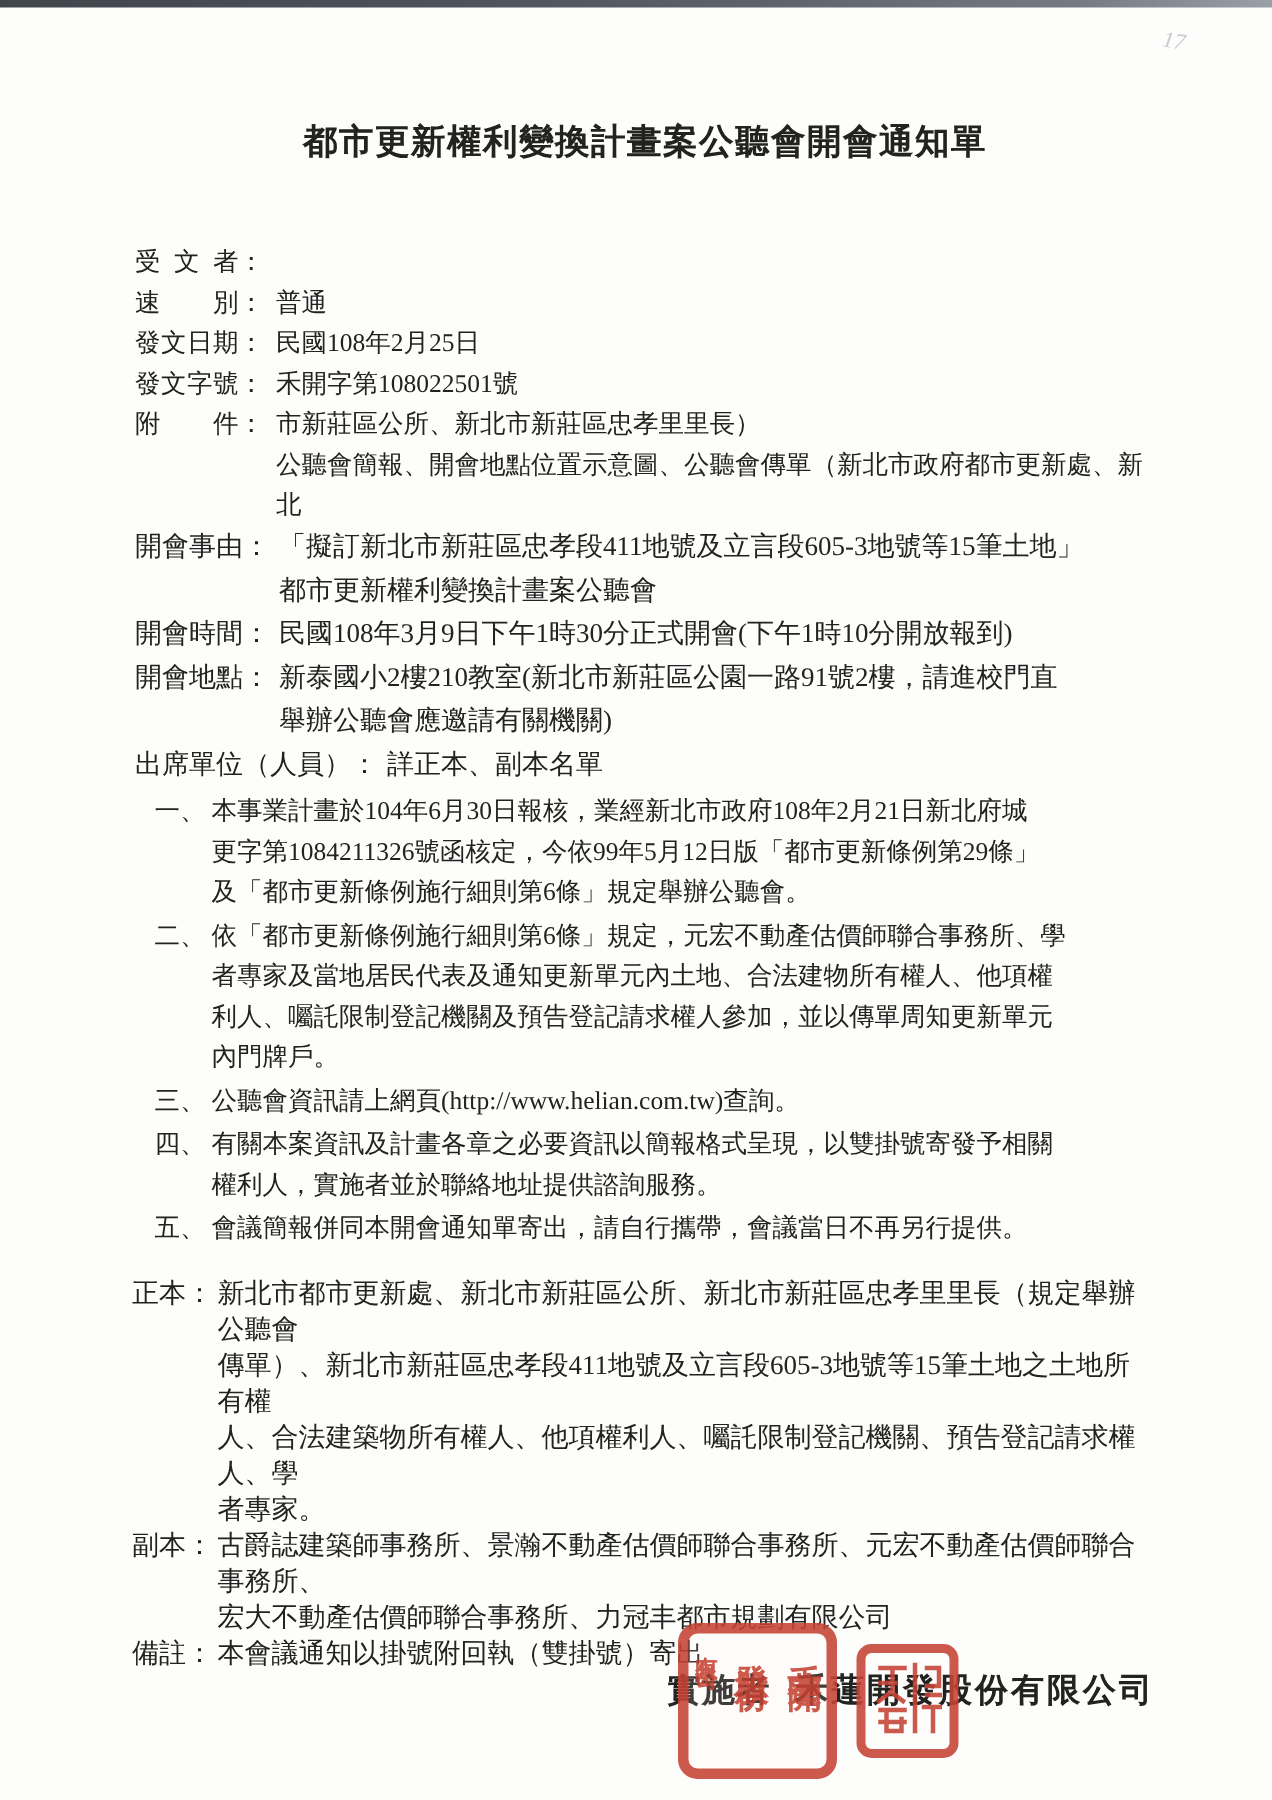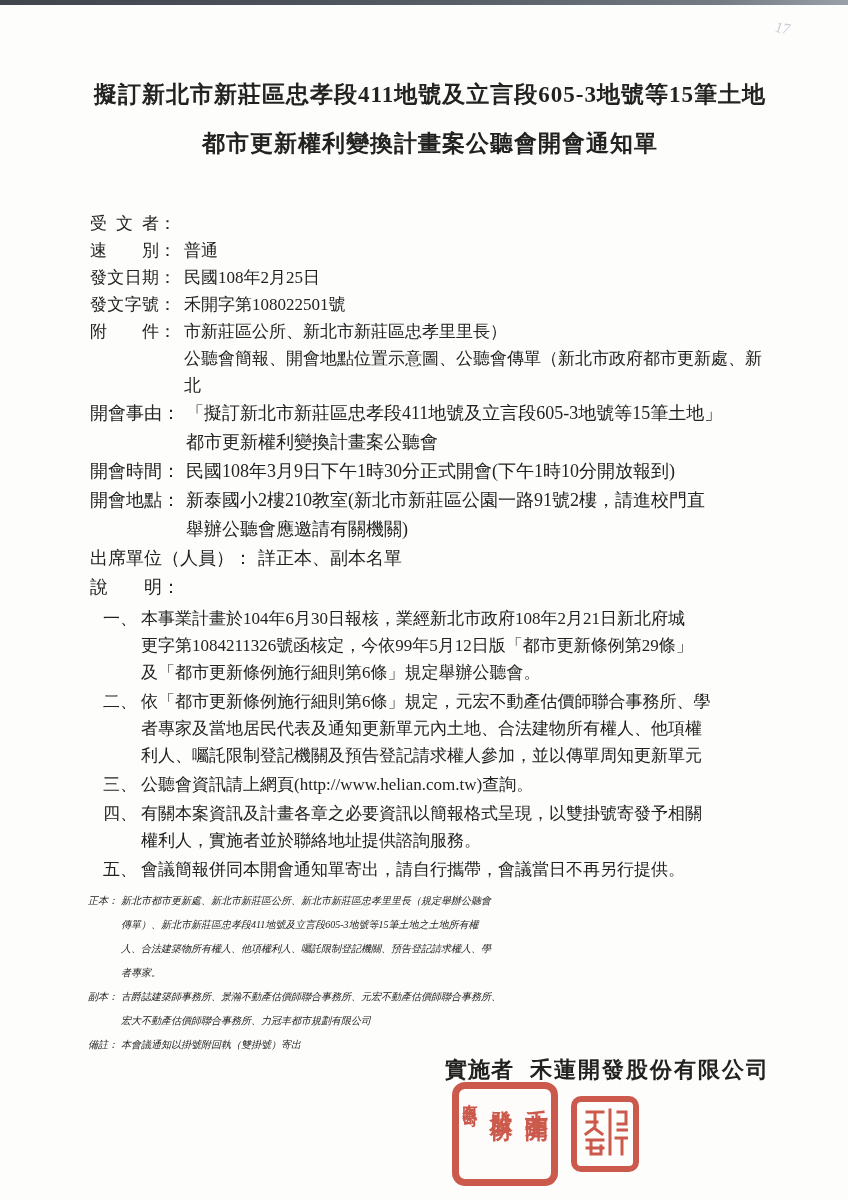--- a/index.html
+++ b/index.html
@@ -36,21 +36,21 @@
   .jl{display:inline-block;width:69px;text-align:justify;text-align-last:justify;}
   .ln{display:block;}
   
   .meet{margin-top:0;font-size:18px;line-height:29px;}
   .mrow{display:grid;grid-template-columns:auto 1fr;column-gap:6px;}
   .jlm{display:inline-block;width:72px;text-align:justify;text-align-last:justify;}
   
   .notes{margin-top:3px;font-size:17px;line-height:27px;padding-left:13px;}
   .note{display:grid;grid-template-columns:38px 1fr;margin-top:2px;}
   
-  .dist{margin-top:6px;font-size:10px;line-height:24px;margin-left:-2px;font-style:italic;}
+  .dist{margin-top:18px;font-size:18px;line-height:24px;margin-left:-2px;}
   .drow{display:grid;grid-template-columns:auto 1fr;column-gap:3px;}
   
   .impl{margin:0 0 0 266px;font-size:22px;font-weight:700;line-height:26px;letter-spacing:1px;text-align:right;}
   .impl-company{margin-left:16px;letter-spacing:2px;}
   .company-seal{
     position:absolute;left:452px;top:1082px;
     width:86px;height:86px;
     border:7px solid #c64434;border-radius:13px;
     opacity:.88;
     display:flex;flex-direction:row-reverse;justify-content:space-between;
@@ -74,21 +74,20 @@
 </head>
 <body>
 
 <div class="page">
   <div class="scan-edge"></div>
   <div class="pencil-mark">17</div>
 
   <div class="content">
 
     <div class="title">
-      <div>擬訂新北市新莊區忠孝段411地號及立言段605-3地號等15筆土地</div>
       <div>都市更新權利變換計畫案公聽會開會通知單</div>
     </div>
 
     <div class="hdr">
       <div class="hrow">
         <span><span class="jl">受文者</span><span>：</span></span>
       </div>
       <div class="hrow">
         <span><span class="jl">速別</span><span>：</span></span>
         <span>
@@ -135,42 +134,39 @@
         <span>
           <span class="ln">新泰國小2樓210教室(新北市新莊區公園一路91號2樓，請進校門直</span>
           <span class="ln">舉辦公聽會應邀請有關機關)</span>
         </span>
       </div>
       <div class="mrow">
         <span>出席單位（人員）：</span>
         <span>
             <span class="ln">詳正本、副本名單</span>
           </span>
-      </div>
-      <div class="mrow">
-        <span><span class="jlm">說明</span><span>：</span></span>
-        <span></span>
       </div>
     </div>
 
     <div class="notes">
       <div class="note">
         <span>一、</span>
         <span>
           <span class="ln">本事業計畫於104年6月30日報核，業經新北市政府108年2月21日新北府城</span>
           <span class="ln">更字第1084211326號函核定，今依99年5月12日版「都市更新條例第29條」</span>
           <span class="ln">及「都市更新條例施行細則第6條」規定舉辦公聽會。</span>
         </span>
       </div>
       <div class="note">
         <span>二、</span>
         <span>
           <span class="ln">依「都市更新條例施行細則第6條」規定，元宏不動產估價師聯合事務所、學</span>
           <span class="ln">者專家及當地居民代表及通知更新單元內土地、合法建物所有權人、他項權</span>
           <span class="ln">利人、囑託限制登記機關及預告登記請求權人參加，並以傳單周知更新單元</span>
+          <span class="ln">內門牌戶。</span>
         </span>
       </div>
       <div class="note">
         <span>三、</span>
         <span>
             <span class="ln">公聽會資訊請上網頁(http://www.helian.com.tw)查詢。</span>
           </span>
       </div>
       <div class="note">
         <span>四、</span>

